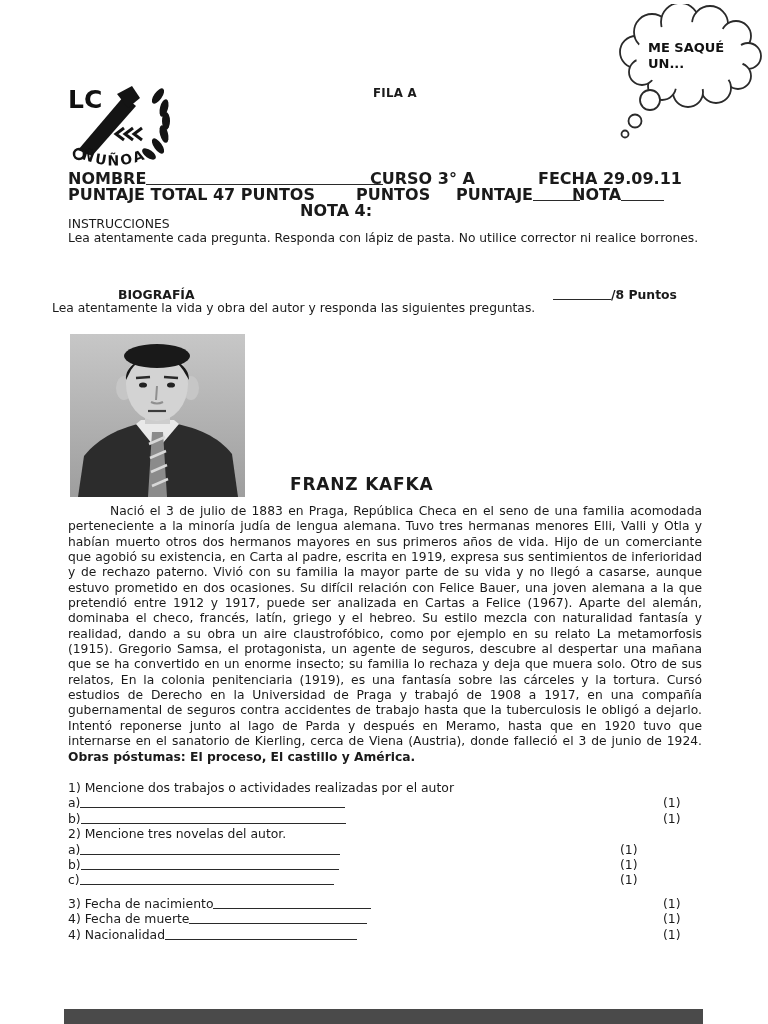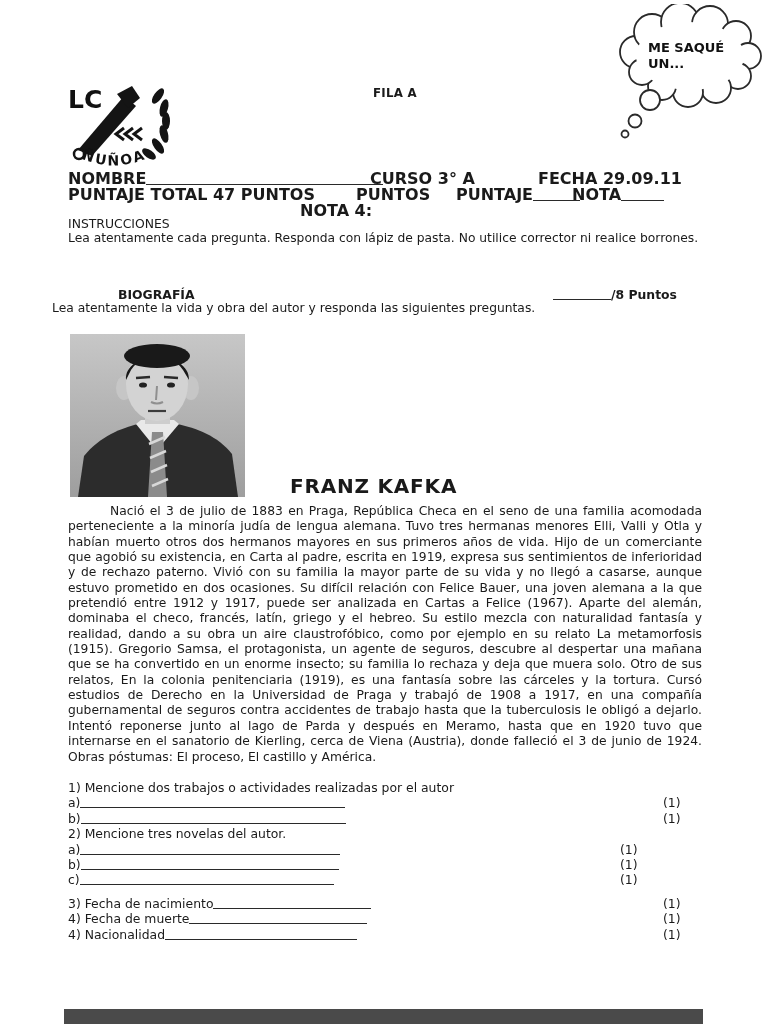--- a/index.html
+++ b/index.html
@@ -24,24 +24,24 @@
   .instr { left:68px; top:216px; width:634px; }
   .instr-title { font-size:12.4px; font-weight:normal; line-height:15px; }
   .instr-body  { font-size:12.3px; line-height:15.4px; text-align:justify; }
 
   
   .bio-head { left:68px; top:287px; width:634px; height:16px; font-size:12.4px; font-weight:bold; }
   .bio-head .bio-title { position:absolute; left:50px; top:0; }
   .bio-head .bio-pts   { position:absolute; right:25px; top:0; }
   .bio-intro { left:52px; top:301px; width:634px; font-size:12.3px; line-height:15px; }
 
-  .author-name { left:290px; top:474px; font-size:20px; font-weight:bold; letter-spacing:0.8px; }
+  .author-name { left:290px; top:474px; font-size:17px; font-weight:bold; letter-spacing:0.8px; }
 
   .bio-text { left:68px; top:504px; width:634px; font-size:12.3px; line-height:15.35px; text-align:justify; text-indent:42px; }
-  .bio-text .postumas { font-weight:normal; }
+  .bio-text .postumas { font-weight:bold; }
 
   
   .questions { left:68px; top:780px; width:634px; font-size:12.4px; }
   .q-label { line-height:15.4px; }
   .q-row { position:relative; height:15.4px; line-height:15.4px; white-space:nowrap; }
   .q-row .pts { position:absolute; top:0; }
   .pts-far  { left:595px; }
   .pts-near { left:552px; }
   .mt-gap1 { }
   .mt-gap2 { margin-top:7px; }

